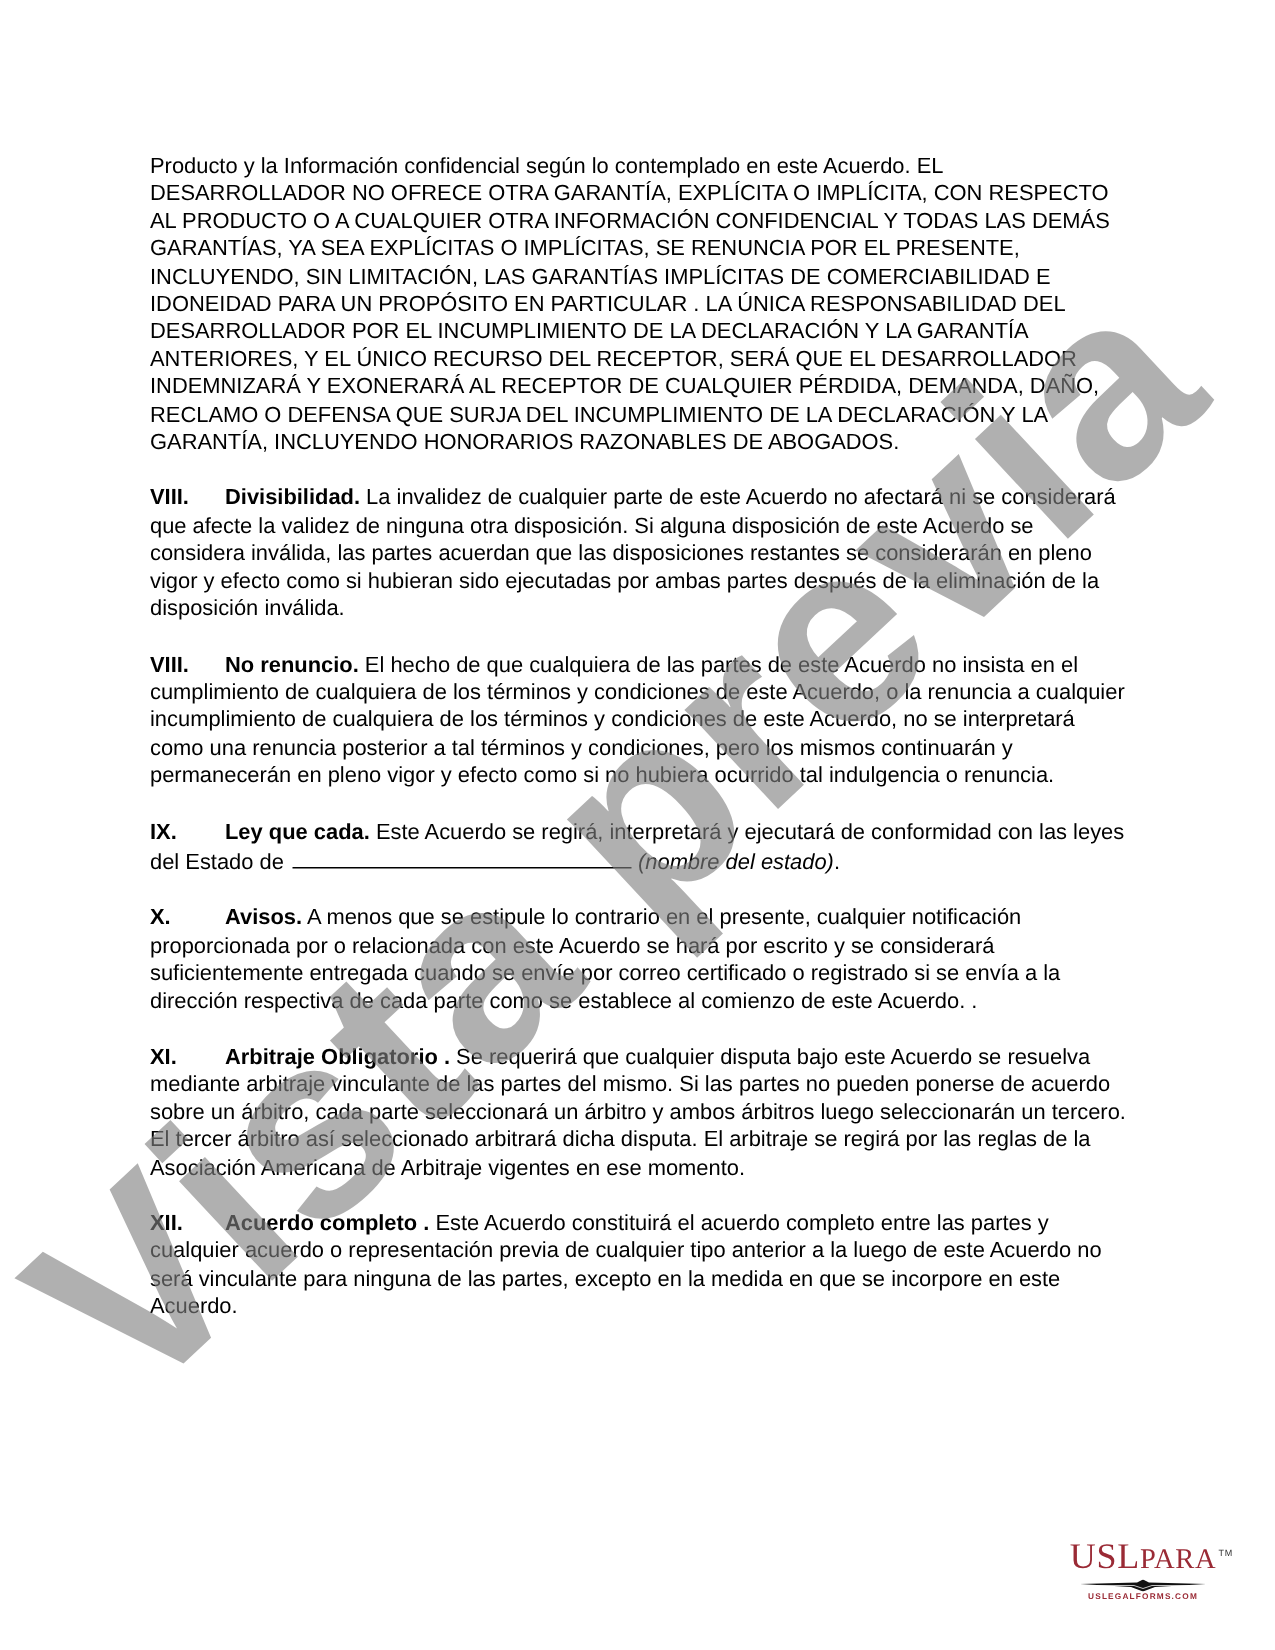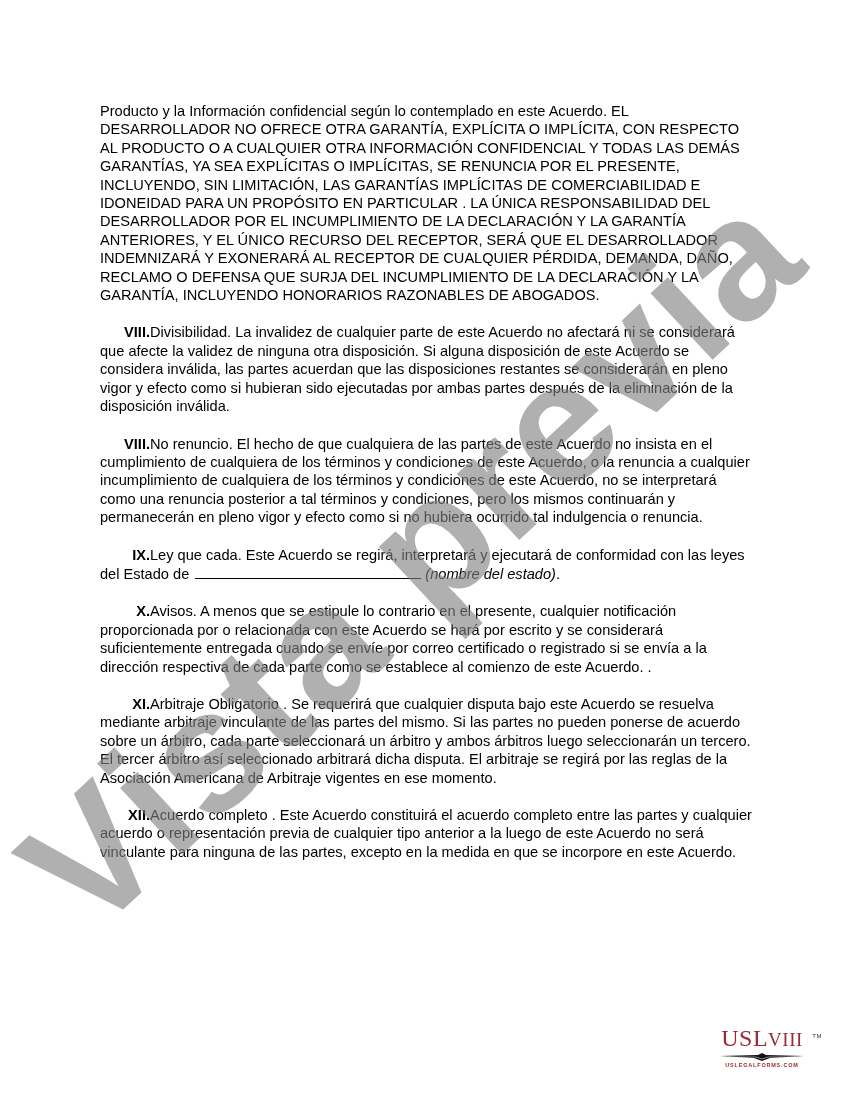--- a/index.html
+++ b/index.html
@@ -24,23 +24,22 @@
       line-height: 18.4px;
     }
     .para {
       margin: 0 0 19px 0;
     }
     .caps { font-weight: normal; margin-top: 24px; }
     .num {
       display: inline-block;
       width: 50px;
       font-weight: bold;
-      text-align: right;
     }
-    .heading { font-weight: normal; }
+    .heading { font-weight: bold; }
     .blank {
       display: inline-block;
       width: 226px;
       border-bottom: 1.5px solid #000;
       height: 14px;
       vertical-align: baseline;
       margin: 0 4px 0 2px;
     }
     .ital { font-style: italic; text-align: center; }
 
@@ -130,21 +129,21 @@
 
   <p class="para">
     <span class="num">XII.</span><span class="heading">Acuerdo completo .</span><span> Este Acuerdo constituirá el acuerdo completo entre las partes y cualquier acuerdo o representación previa de cualquier tipo anterior a la luego de este Acuerdo no será vinculante para ninguna de las partes, excepto en la medida en que se incorpore en este Acuerdo.</span>
   </p>
 </div>
 
 <div class="watermark">Vista previa</div>
 
 <div class="logo">
   <div class="logo-main">
-    <span>US</span><span>L</span><span class="small">VIII</span>
+    <span>US</span><span>L</span><span class="small">PARA</span>
     <span class="logo-tm">TM</span>
   </div>
   <svg class="logo-eagle" viewBox="0 0 84 8">
     <path d="M0 3 L38 2 L42 0 L46 2 L84 3 L50 5 L42 8 L34 5 Z" fill="#111"></path>
     <path d="M8 4 L36 4 L42 6 L48 4 L76 4" stroke="#fff" stroke-width="0.5" fill="none"></path>
   </svg>
   <div class="logo-url">USLEGALFORMS.COM</div>
 </div>
 
 </body></html>

